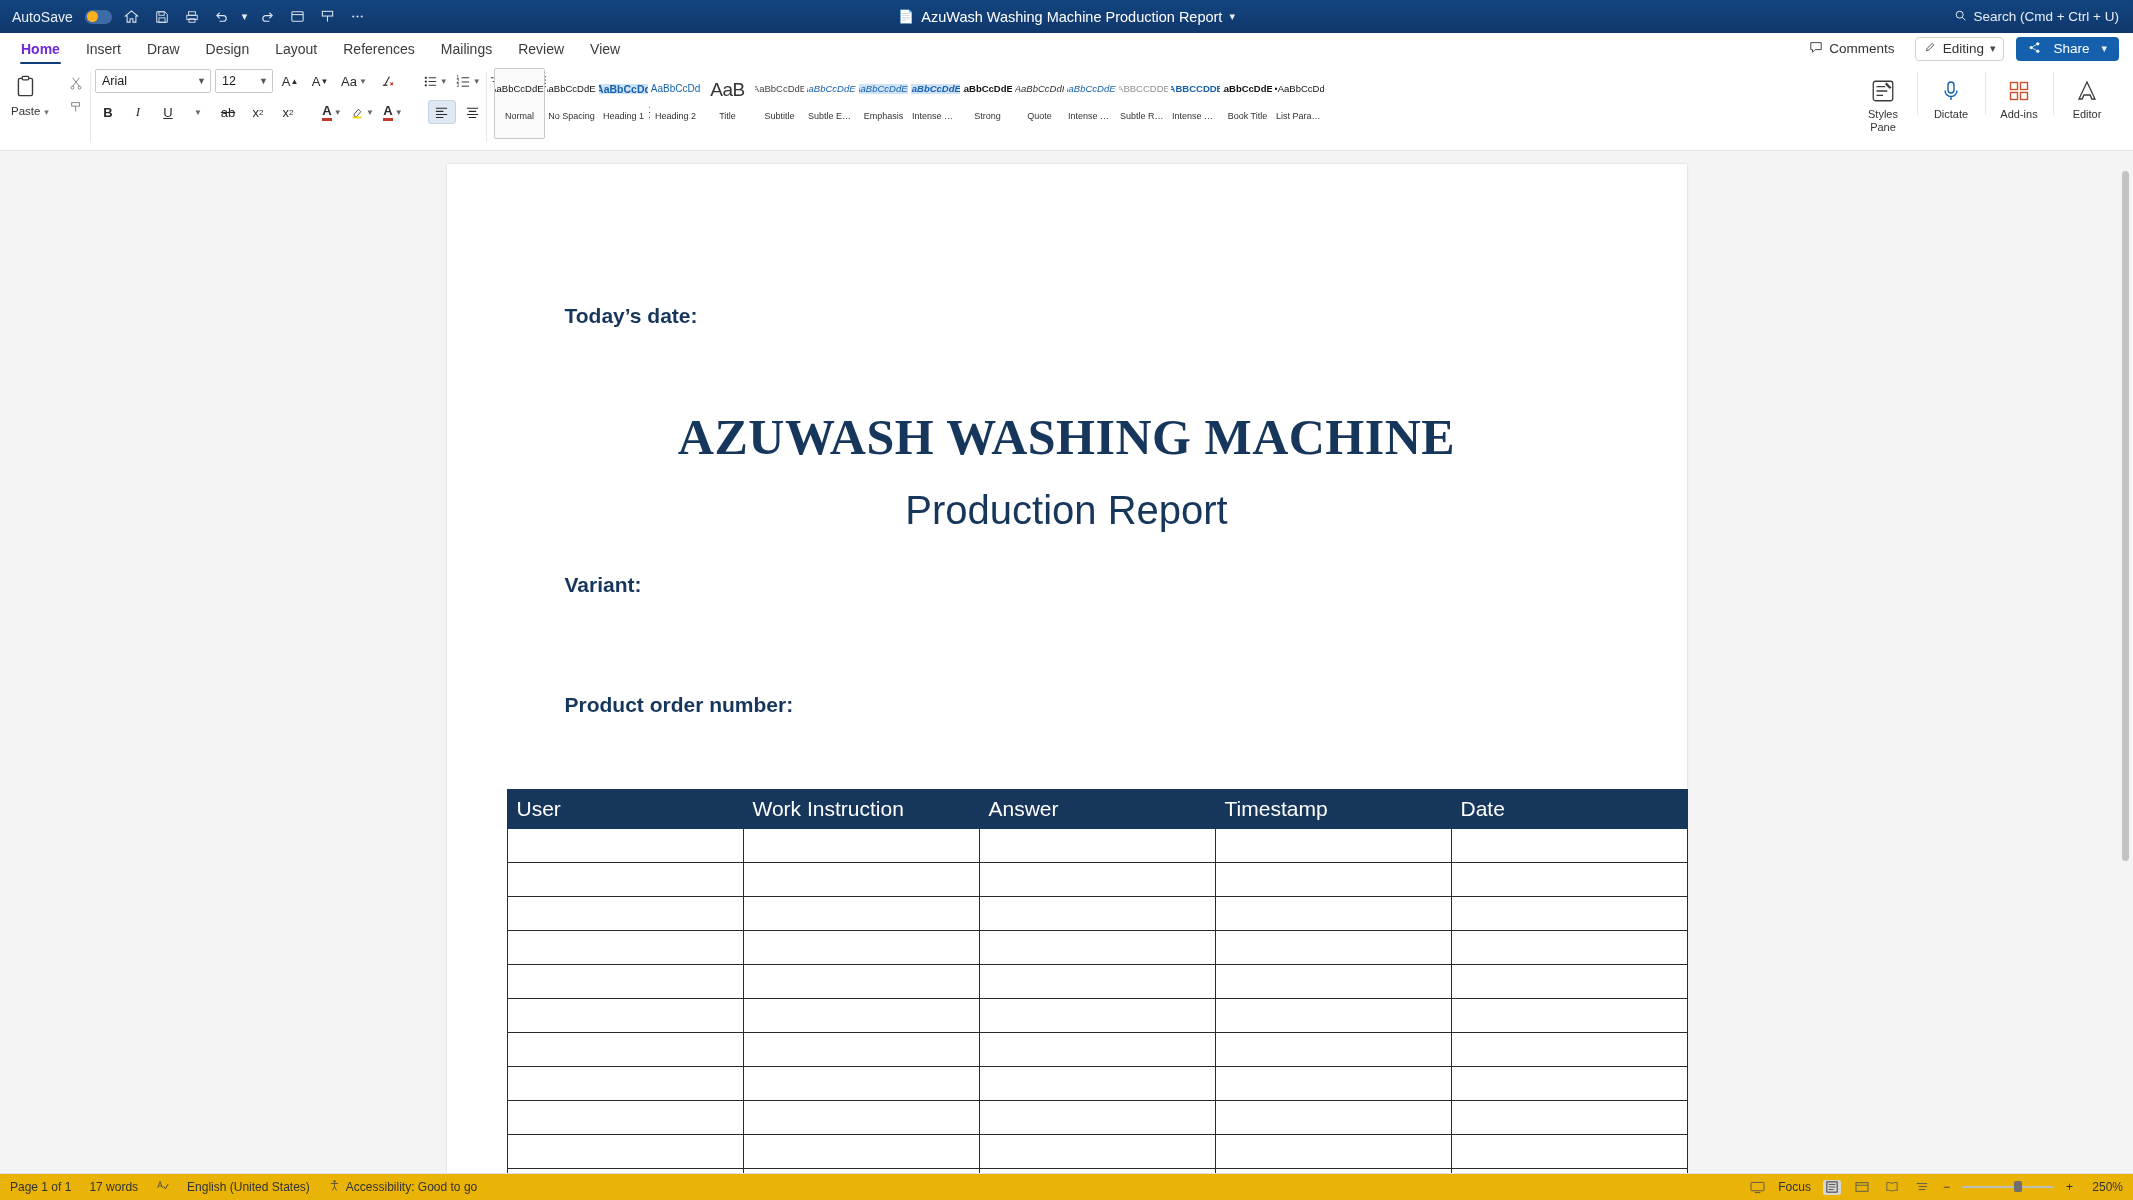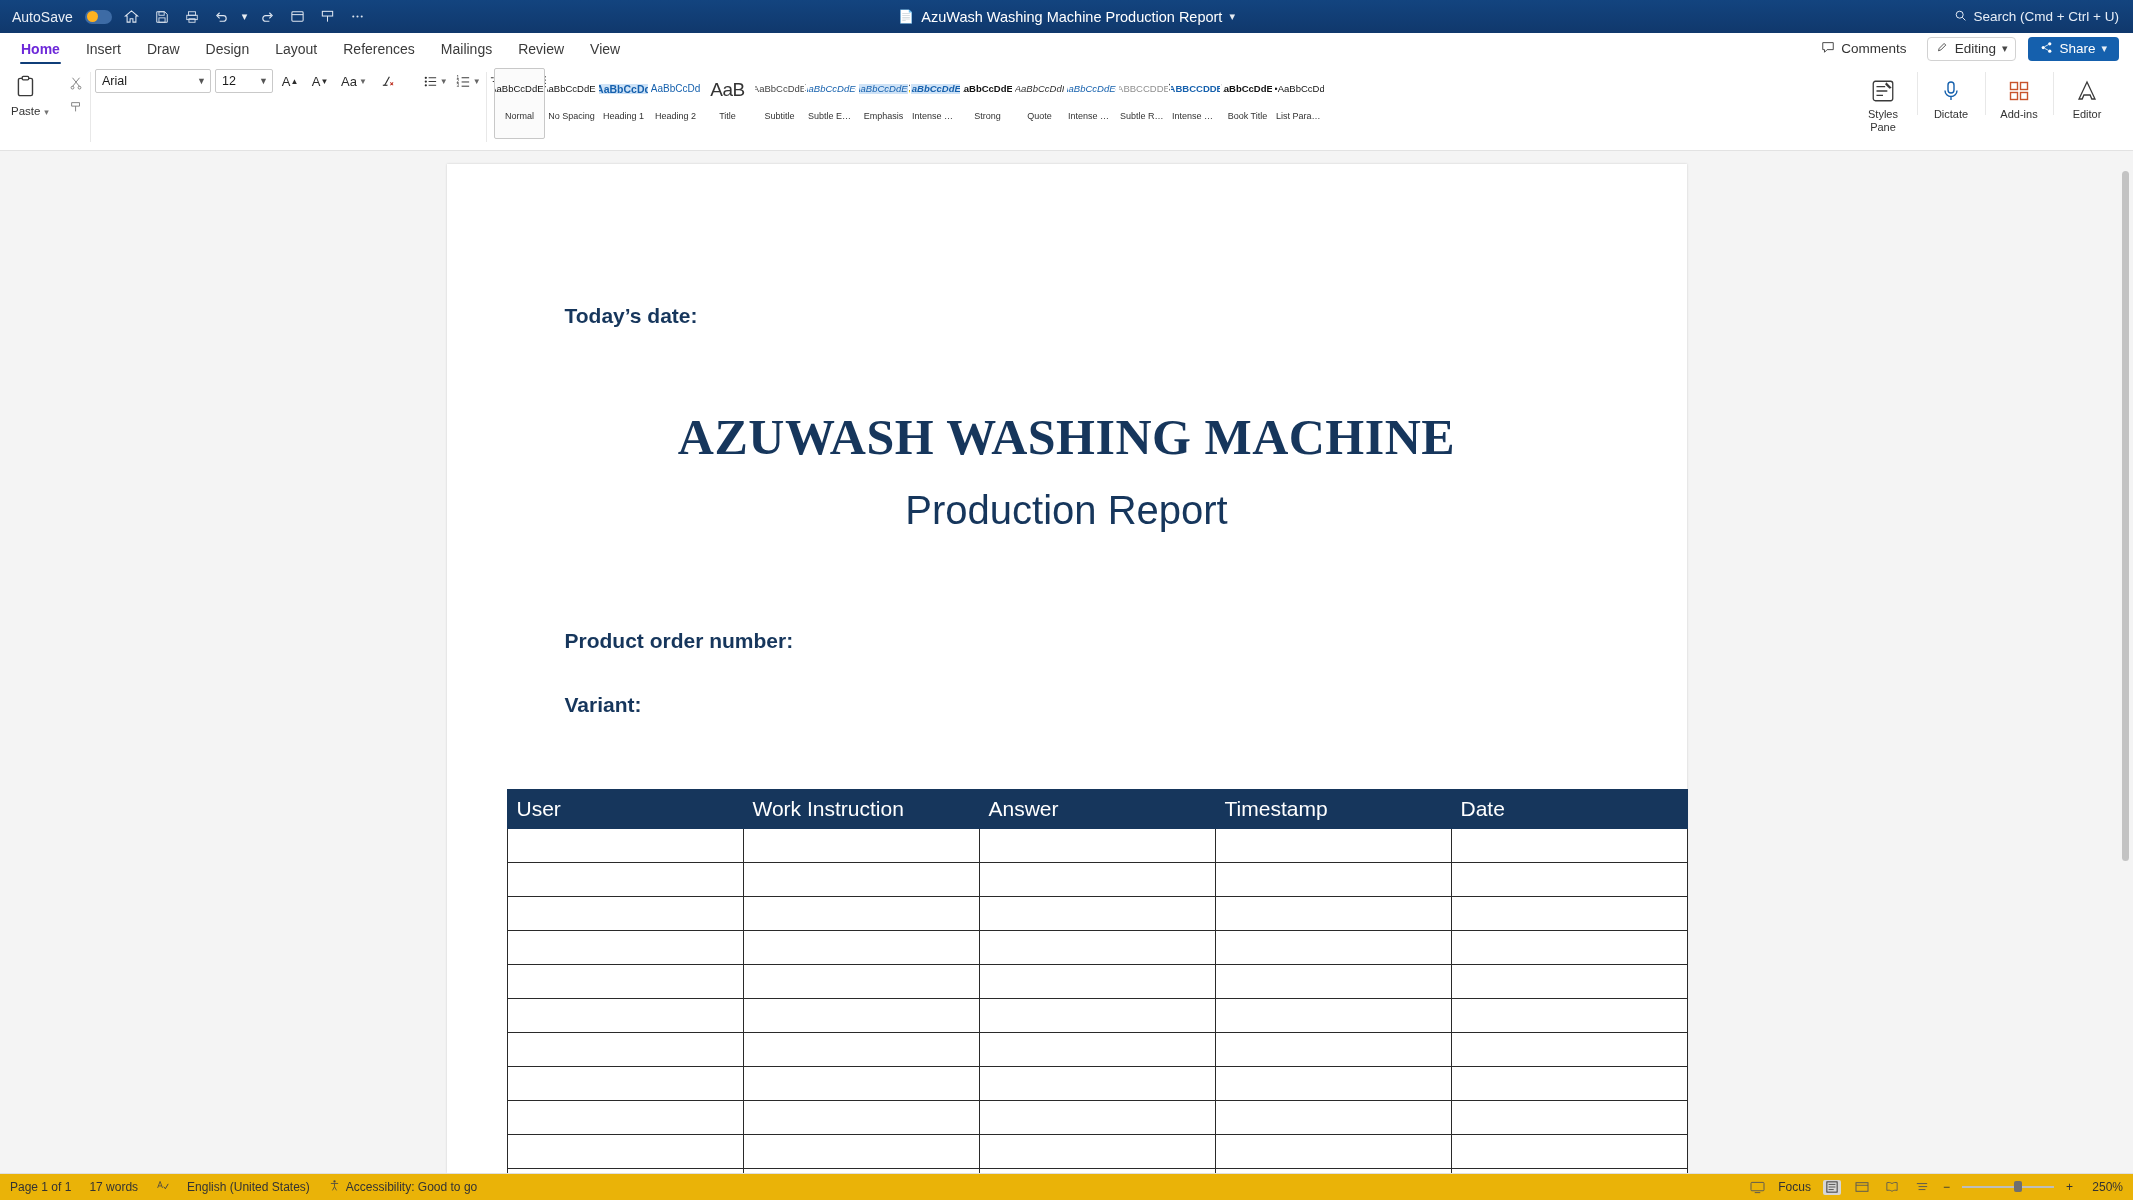--- a/index.html
+++ b/index.html
@@ -151,21 +151,21 @@
     padding: 3px 8px;
     border-radius: 4px;
     cursor: default;
   }
   .chip.bordered {
     border: 1px solid #d2d2d2;
   }
   .share-btn {
     display: flex;
     align-items: center;
-    gap: 6px;
+    gap: 12px;
     background: #1560ad;
     color: #fff;
     font-size: 13.5px;
     padding: 4px 12px;
     border-radius: 4px;
     cursor: default;
   }
 
   
   .ribbon {
@@ -209,21 +209,21 @@
     margin-top: 1px;
   }
   .mini-col {
     display:flex; flex-direction:column; gap:6px;
     padding-top: 6px;
     margin-left: 2px;
   }
   .mini-ico { width: 18px; height:18px; display:flex;align-items:center;justify-content:center;color:#555;}
 
   
-  .font-grp { flex-direction: row; width: 386px; }
+  .font-grp { flex-direction: column; width: 386px; }
   .font-row {
     display: flex;
     align-items: center;
     gap: 4px;
     height: 26px;
   }
   .font-row + .font-row { margin-top: 5px; }
   .combo {
     height: 22px;
     border: 1px solid #c9c9c9;
@@ -918,22 +918,22 @@
         </div>
       </div>
     </div>
   </div>
 
   <div class="docarea">
     <div class="page">
       <div class="lbl-bold todays-date">Today’s date:</div>
       <div class="doc-h1">AZUWASH WASHING MACHINE</div>
       <div class="doc-h2">Production Report</div>
+      <div class="lbl-bold variant">Variant:</div>
       <div class="lbl-bold order-num">Product order number:</div>
-      <div class="lbl-bold variant">Variant:</div>
 
       <table class="doc-table">
         <colgroup>
             <col class="c1">
             <col class="c2">
             <col class="c3">
             <col class="c4">
             <col class="c5">
           </colgroup>
         <thead>

